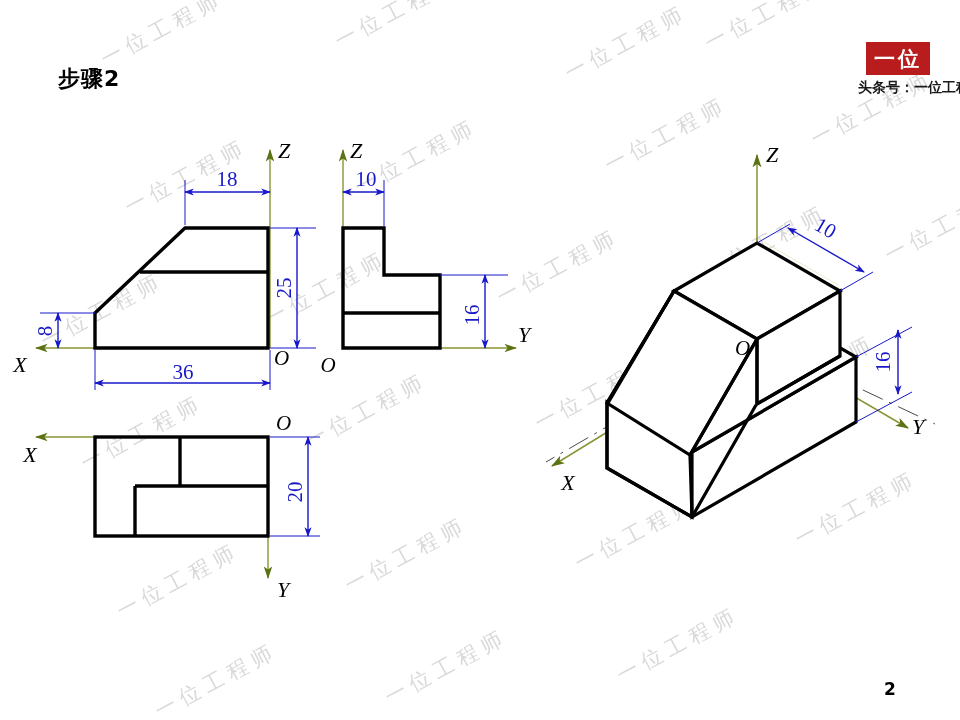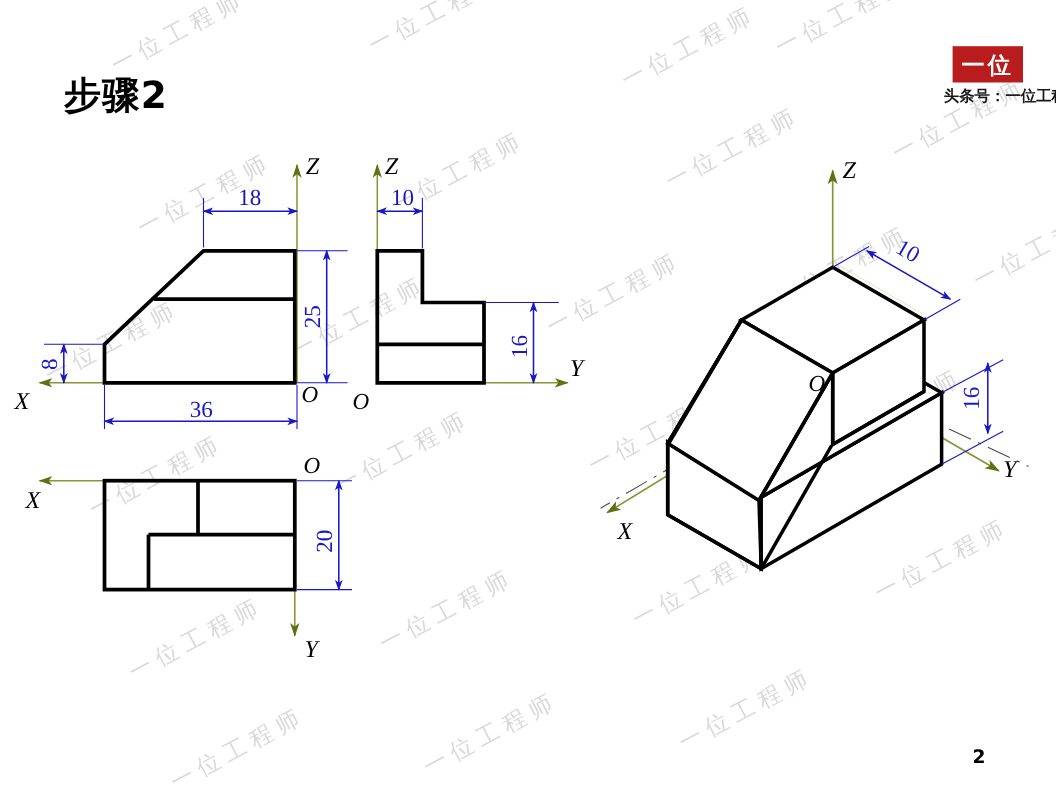--- a/index.html
+++ b/index.html
@@ -25,21 +25,21 @@
     position: absolute;
     left: 0; top: 0;
     width: 960px;
     height: 720px;
   }
   #title {
     position: absolute;
     left: 58px;
     top: 64px;
     font-family: "DejaVu Sans", sans-serif;
-    font-size: 34px;
+    font-size: 22px;
     font-weight: bold;
     color: #000000;
     letter-spacing: 1px;
     white-space: nowrap;
   }
   #logo-box {
     position: absolute;
     left: 866px;
     top: 42px;
     width: 64px;

